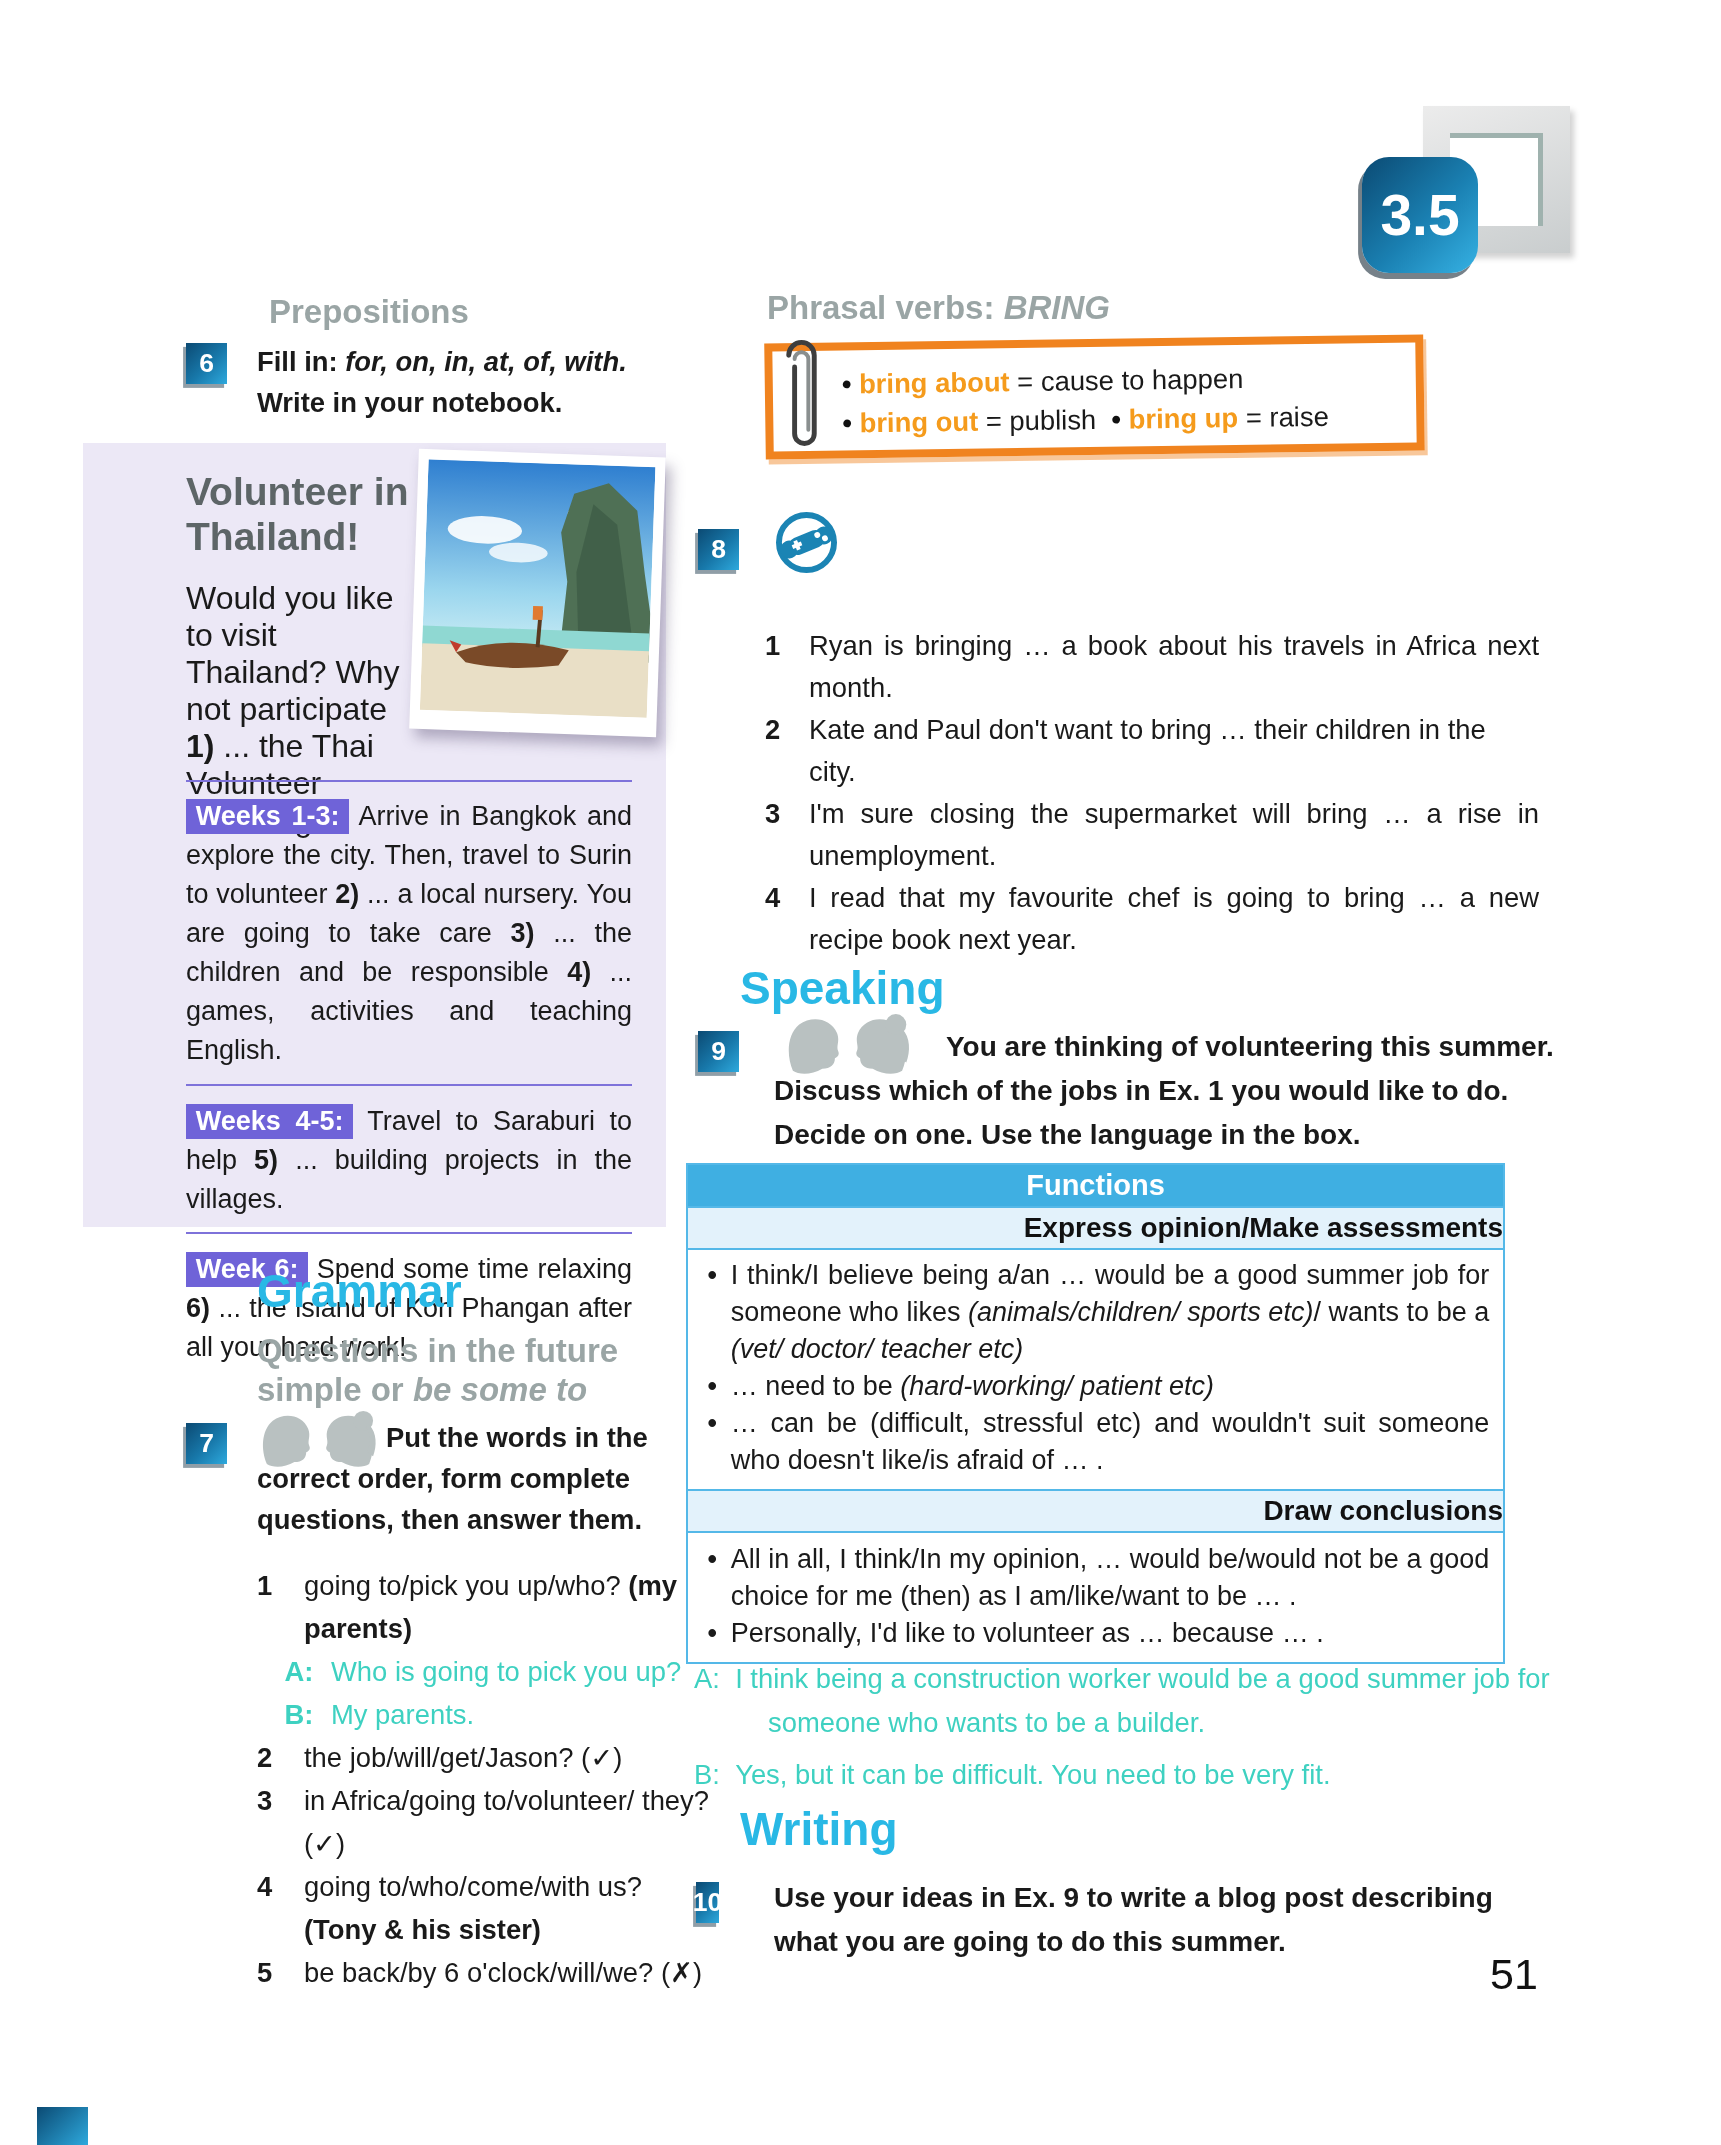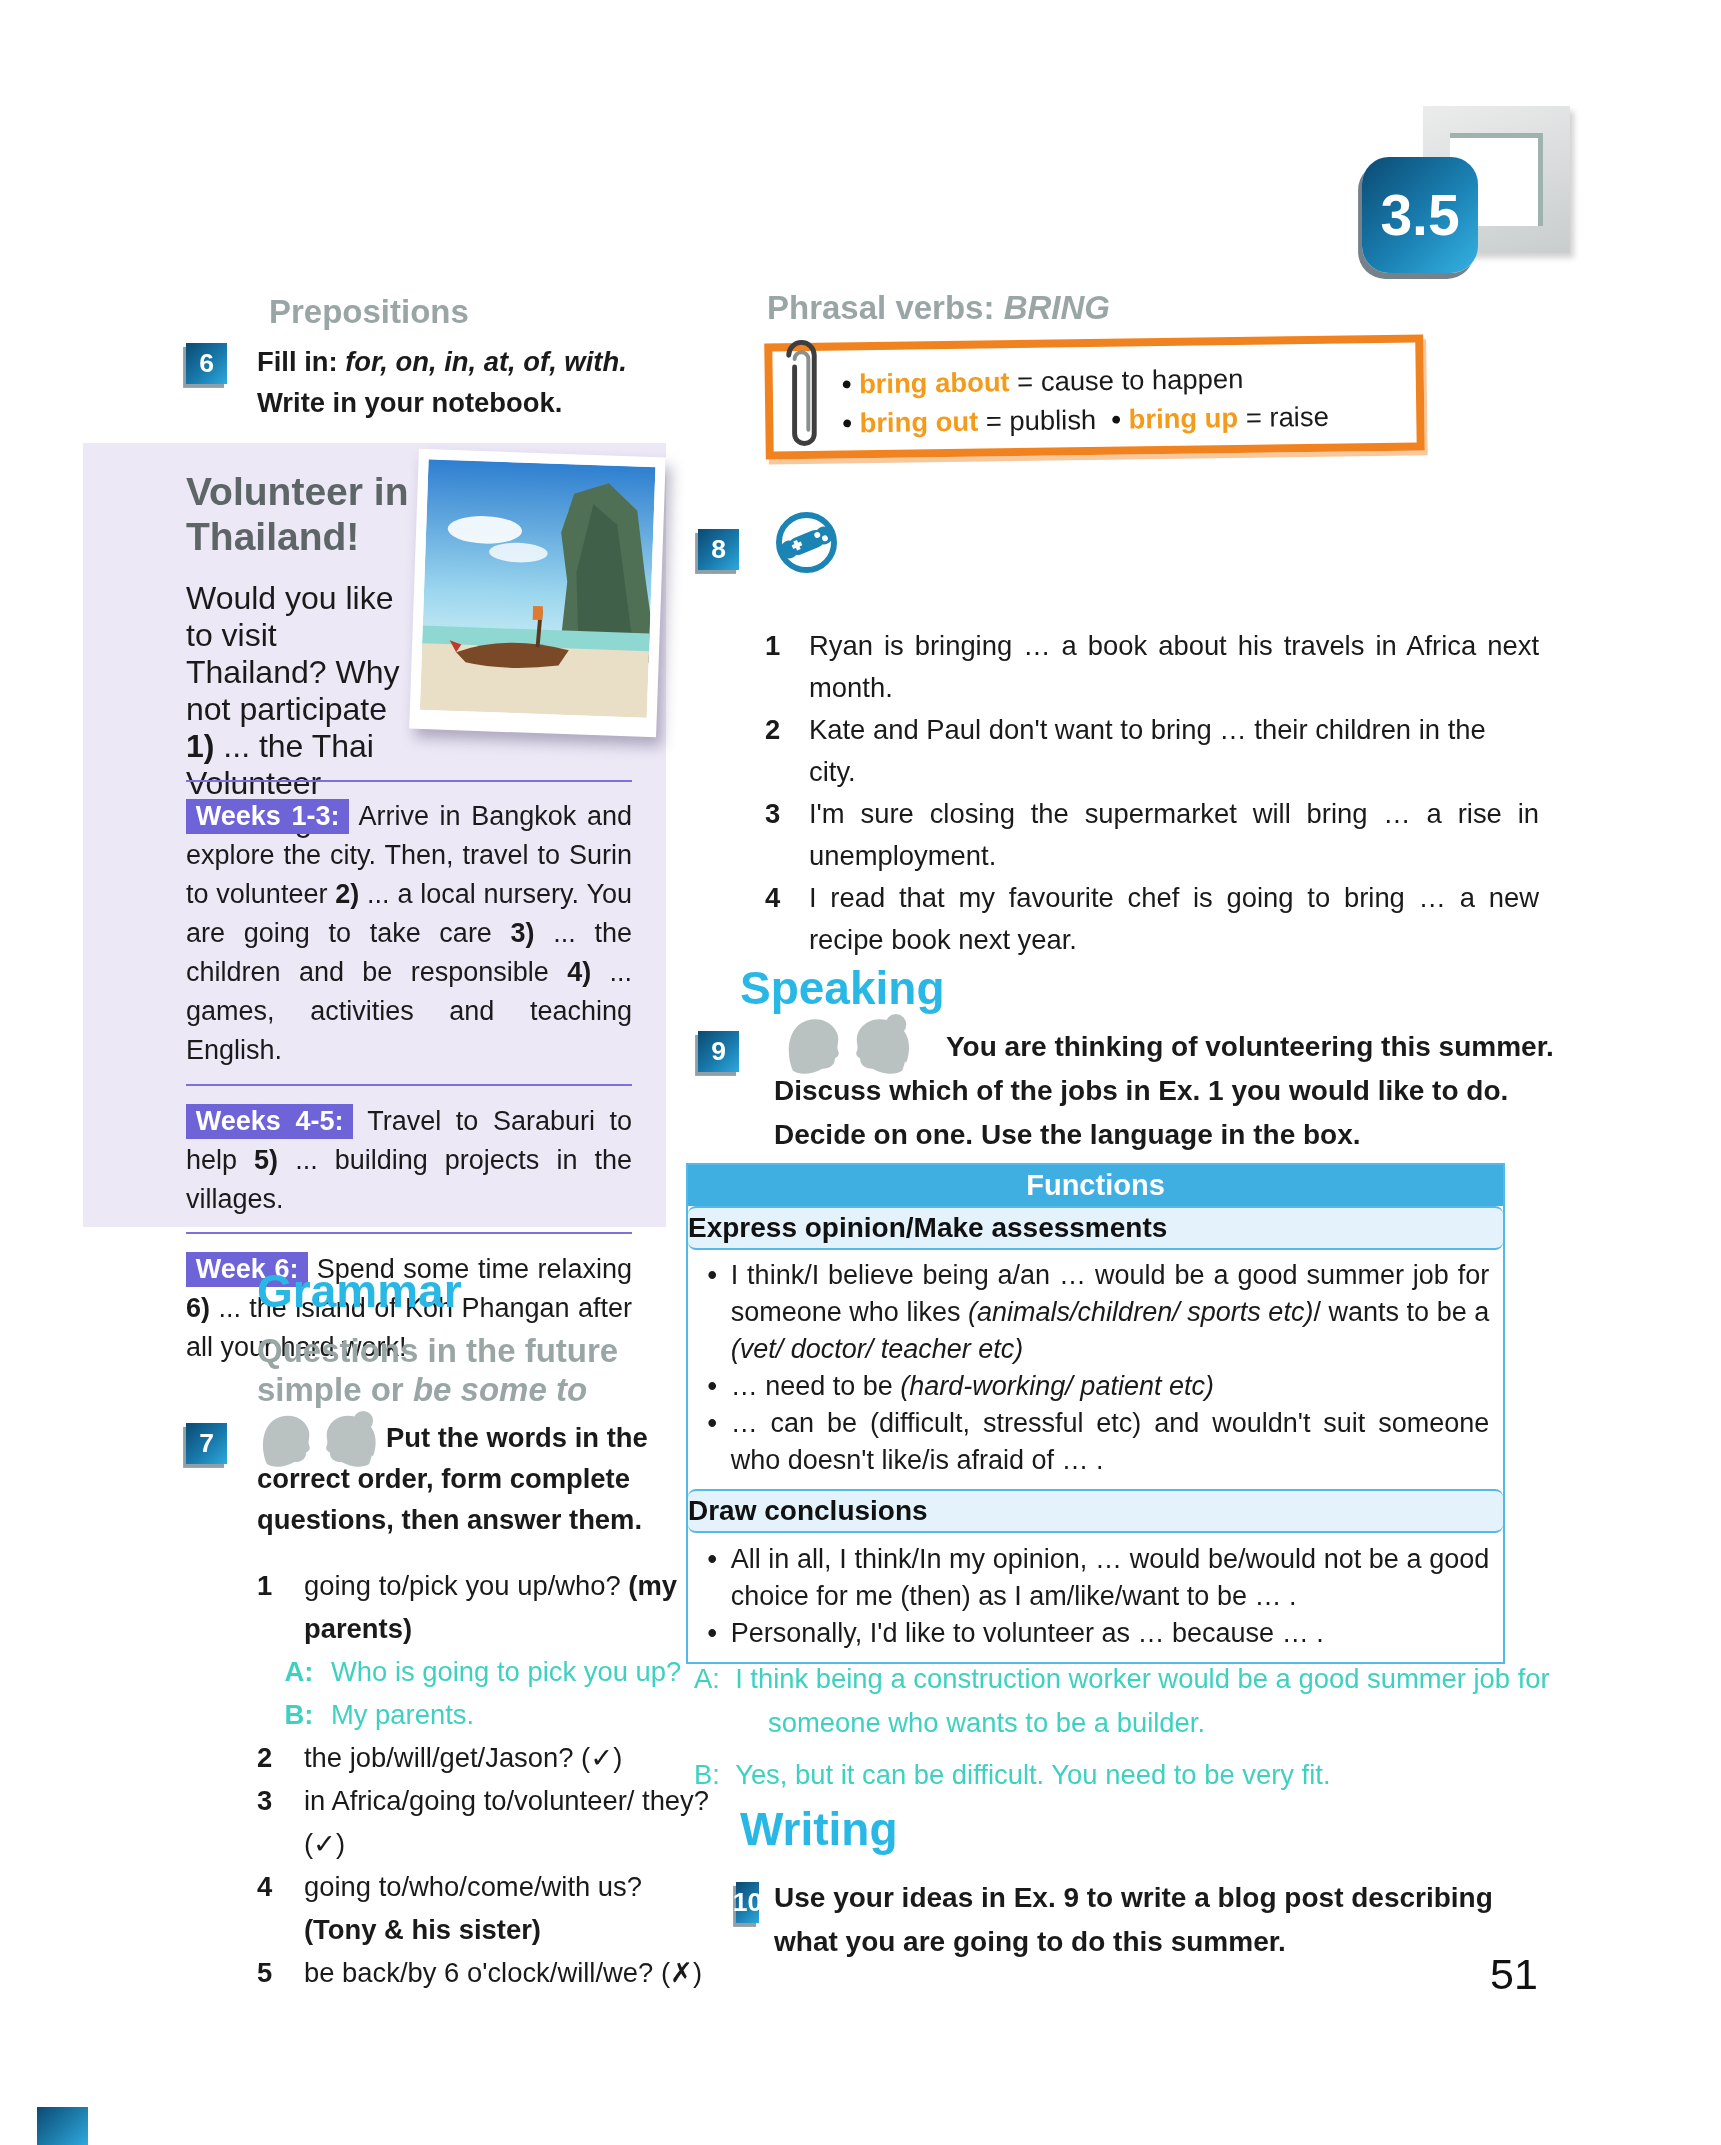--- a/index.html
+++ b/index.html
@@ -46,22 +46,22 @@
   #bring-box{position:absolute;left:765px;top:339px;width:659px;height:116px;background:#fff;
              border:8.8px solid #f0831f;box-sizing:border-box;transform:rotate(-0.8deg);
              box-shadow:2.9px 4.9px 0 rgba(240,131,31,.45);padding:13.7px 9.8px 0 69px;font-size:27.4px;line-height:39px;}
   .blt::before{content:"• ";font-weight:bold;color:#111;}
   .ow{color:#f59b1c;font-weight:bold;}
   #paperclip{position:absolute;left:772px;top:312px;z-index:3;}
 
   
   #functions{position:absolute;left:686px;top:1163px;width:819px;border:2.9px solid #54b8e8;background:#fff;box-sizing:border-box;}
   .f-title{background:#3fafe2;color:#fff;font-weight:bold;font-size:29px;text-align:center;padding:3.9px 0;}
-  .f-sub{background:#e3f2fb;color:#111;font-weight:bold;font-size:28px;text-align:left;padding:3.9px 0;
-         border-top:2.9px solid #54b8e8;border-bottom:2.9px solid #54b8e8;border-radius:8px;}
+  .f-sub{background:#e3f2fb;color:#111;font-weight:bold;font-size:28px;text-align:right;padding:3.9px 0;
+         border-top:2.9px solid #54b8e8;border-bottom:2.9px solid #54b8e8;}
   .f-body{padding:7.8px 13.7px 9.8px 13.7px;font-size:27px;line-height:37px;}
   .fb{position:relative;padding-left:29px;text-align:justify;}
   .fb::before{content:"•";position:absolute;left:5.9px;top:0;font-weight:bold;}
 
   
   .dlg{position:absolute;left:686px;width:921px;color:#3ed1c1;font-size:27.4px;line-height:44px;}
   .dlg p{margin:8px;padding-left:74px;text-indent:-74px;}
 
   #page-num{position:absolute;left:1490px;top:1950px;font-size:43px;color:#111;}
   #corner-sq{position:absolute;left:37px;top:2107px;width:51px;height:38px;
@@ -213,20 +213,20 @@
       <div class="fb"><span>Personally, I'd like to volunteer as … because … .</span></div>
     </div>
   </div>
 
   <div class="dlg" style="top:1649px;">
     <p><span class="bdg">A:</span>&nbsp;&nbsp;<span>I think being a construction worker would be a good summer job for someone who wants to be a builder.</span></p>
     <p><span>B:</span>&nbsp;&nbsp;<span>Yes, but it can be difficult. You need to be very fit.</span></p>
   </div>
 
   <div class="h-section" style="left:740px;top:1802px;">Writing</div>
-  <div class="badge" style="left:696px;top:1882px;width:23px;margin-left:40px;">10</div>
+  <div class="badge" style="left:696px;top:1882px;width:23px;">10</div>
   <div class="instr" style="left:774px;top:1876px;width:774px;line-height:44px;">Use your ideas in Ex. 9 to write a blog post describing what you are going to do this summer.</div>
 
   <div id="page-num">51</div>
   <div id="corner-sq"></div>
 
 </div>
 
 
 </body></html>

